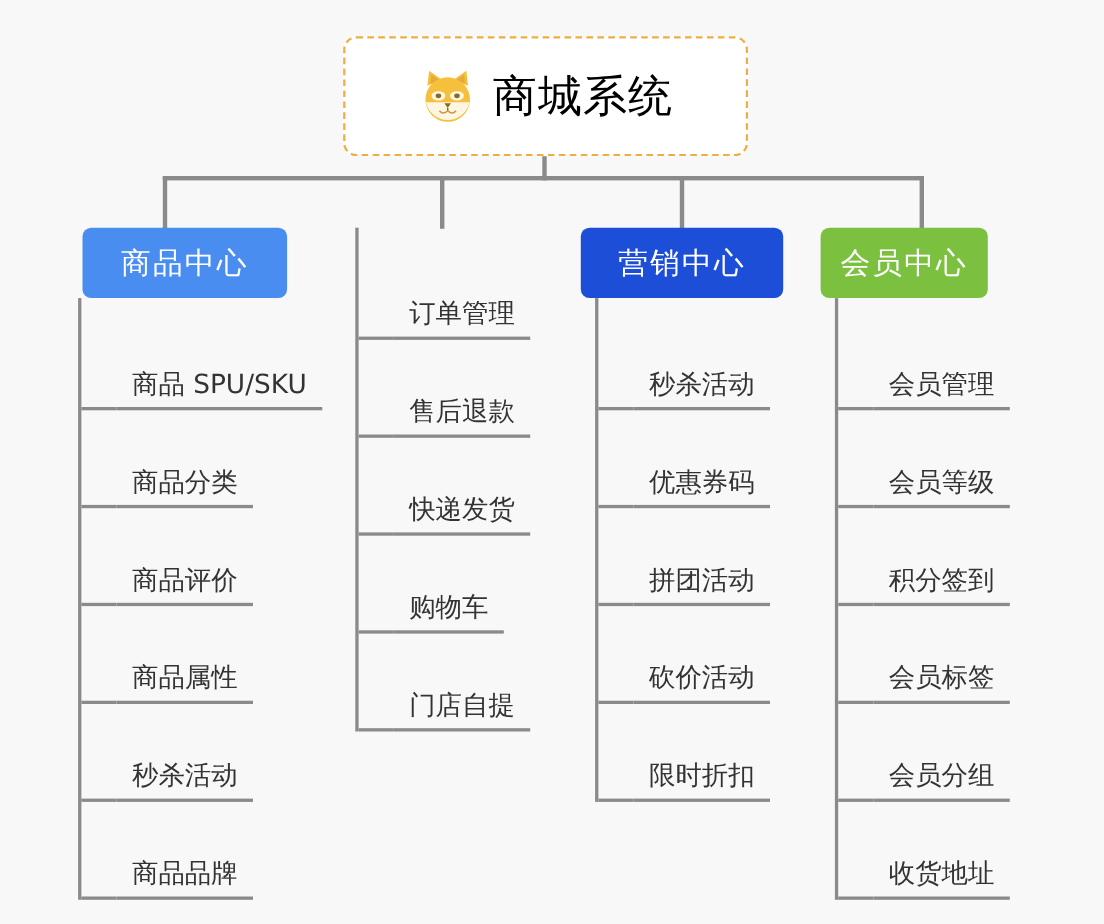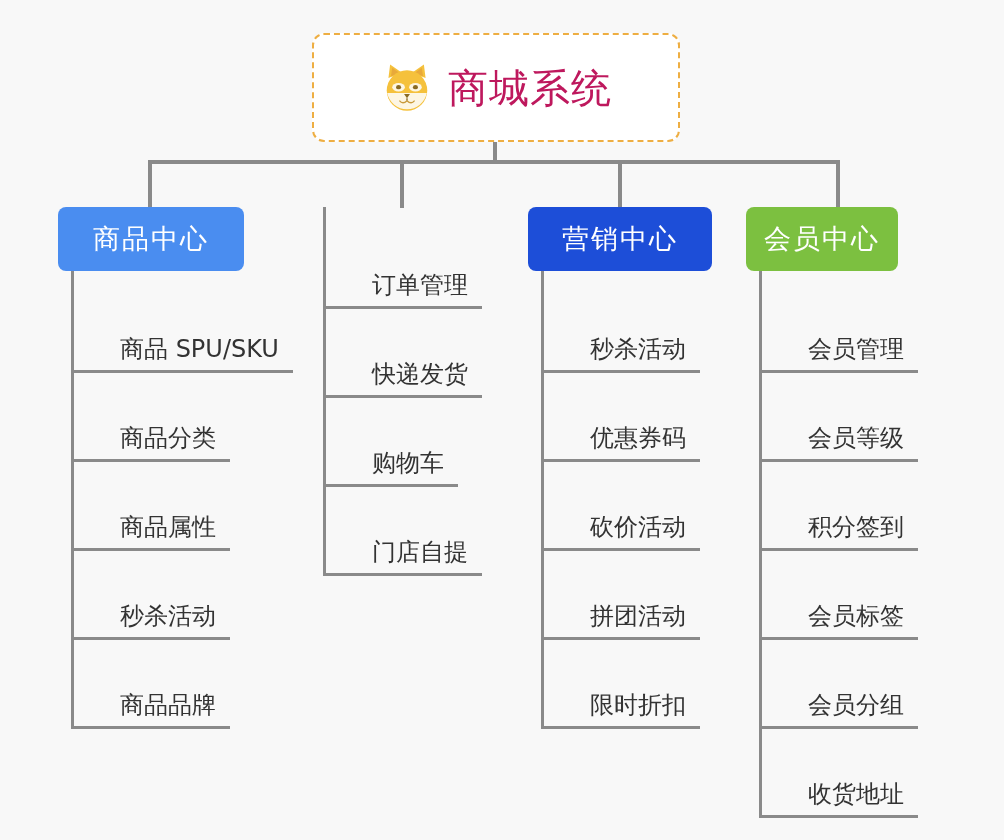--- a/index.html
+++ b/index.html
@@ -91,21 +91,21 @@
     border-radius: 8px;
     display: flex;
     align-items: center;
     justify-content: center;
     color: #ffffff;
     font-size: 27px;
     letter-spacing: 2px;
     box-sizing: border-box;
     white-space: nowrap;
   }
-  .branch.b1 .branch-header { width: 186px; }
+  .branch.b1 .branch-header { width: 186px; margin-left: 17px; }
   .branch.b2 .branch-header { width: 184px; }
   .branch.b3 .branch-header { width: 184px; }
   .branch.b4 .branch-header { width: 152px; }
 
   
   .leaf-list {
     position: relative;
     margin-left: 13px;
     padding-top: 13px;
     border-left: 3px solid #8a8a8a;
@@ -162,21 +162,21 @@
         <ellipse cx="22" cy="31" rx="3" ry="2.6" fill="#8a6a22"></ellipse>
         <ellipse cx="42" cy="31" rx="3" ry="2.6" fill="#8a6a22"></ellipse>
 
         <path d="M28.5 39 L35.5 39 L32 44 Z" fill="#8a6a22"></path>
 
         <path d="M32 44 L32 47" stroke="#8a6a22" stroke-width="1.6" fill="none"></path>
         <path d="M32 47 q-5 5 -9 0" stroke="#c99a3a" stroke-width="1.6" fill="none"></path>
         <path d="M32 47 q5 5 9 0" stroke="#c99a3a" stroke-width="1.6" fill="none"></path>
       </svg>
     </span>
-    <span class="root-title" style="color: #be185d;">商城系统</span>
+    <span class="root-title" style="color: #000000;">商城系统</span>
   </div>
 
   <div class="conn conn-stem" style="background: rgb(138, 138, 138);"></div>
   <div class="conn conn-bar" style="background: rgb(138, 138, 138);"></div>
   <div class="conn conn-drop d1" style="background: rgb(138, 138, 138);"></div>
   <div class="conn conn-drop d2" style="background: rgb(138, 138, 138);"></div>
   <div class="conn conn-drop d3" style="background: rgb(138, 138, 138);"></div>
   <div class="conn conn-drop d4" style="background: rgb(138, 138, 138);"></div>
 
   <div class="branch b1">
@@ -184,35 +184,41 @@
       <span>商品中心</span>
     </div>
     <div class="leaf-list">
       <div class="leaf">
           <span class="leaf-label">商品 SPU/SKU</span>
         </div>
       <div class="leaf">
           <span class="leaf-label">商品分类</span>
         </div>
       <div class="leaf">
+          <span class="leaf-label">商品评价</span>
+        </div>
+      <div class="leaf">
           <span class="leaf-label">商品属性</span>
         </div>
       <div class="leaf">
           <span class="leaf-label">秒杀活动</span>
         </div>
       <div class="leaf">
           <span class="leaf-label">商品品牌</span>
         </div>
     </div>
   </div>
 
   <div class="branch b2">
     <div class="leaf-list">
       <div class="leaf">
           <span class="leaf-label">订单管理</span>
+        </div>
+      <div class="leaf">
+          <span class="leaf-label">售后退款</span>
         </div>
       <div class="leaf">
           <span class="leaf-label">快递发货</span>
         </div>
       <div class="leaf">
           <span class="leaf-label">购物车</span>
         </div>
       <div class="leaf">
           <span class="leaf-label">门店自提</span>
         </div>
@@ -224,24 +230,24 @@
       <span>营销中心</span>
     </div>
     <div class="leaf-list">
       <div class="leaf">
           <span class="leaf-label">秒杀活动</span>
         </div>
       <div class="leaf">
           <span class="leaf-label">优惠券码</span>
         </div>
       <div class="leaf">
+          <span class="leaf-label">拼团活动</span>
+        </div>
+      <div class="leaf">
           <span class="leaf-label">砍价活动</span>
-        </div>
-      <div class="leaf">
-          <span class="leaf-label">拼团活动</span>
         </div>
       <div class="leaf">
           <span class="leaf-label">限时折扣</span>
         </div>
     </div>
   </div>
 
   <div class="branch b4">
     <div class="branch-header" style="background: rgb(124, 192, 64);">
       <span>会员中心</span>

